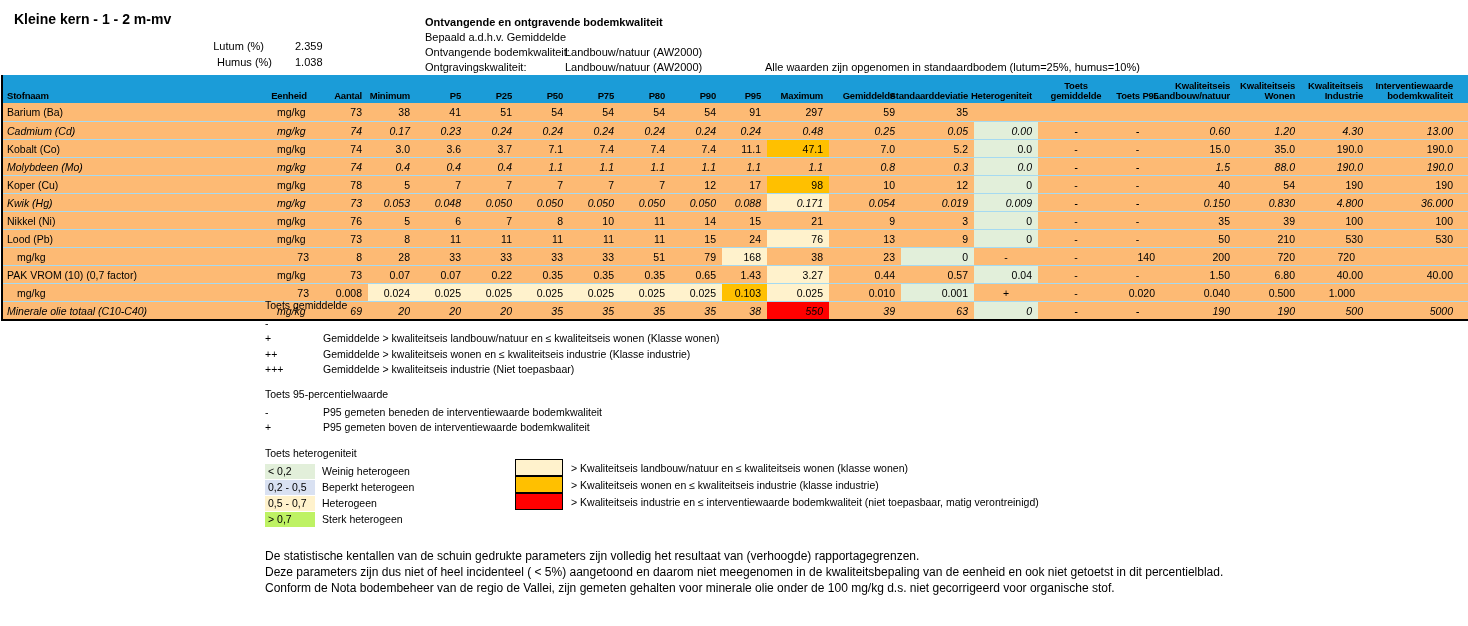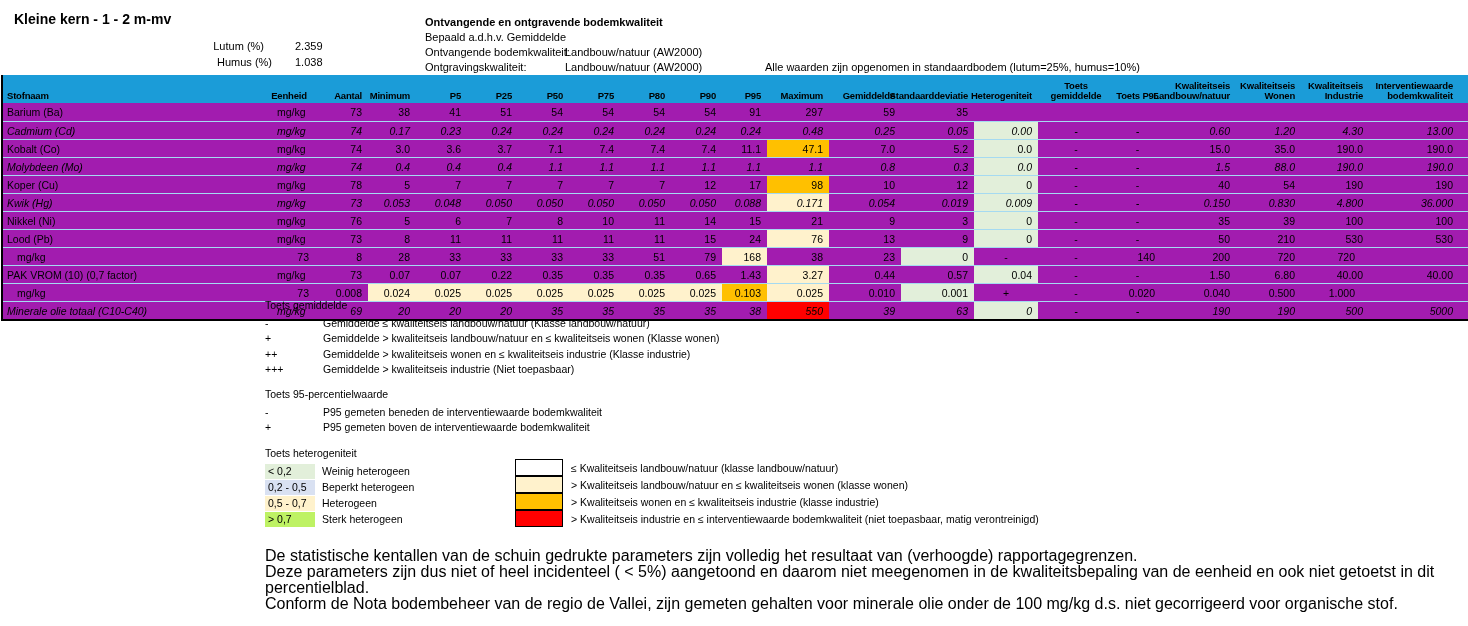--- a/index.html
+++ b/index.html
@@ -11,21 +11,21 @@
   .param-label{width:92px;text-align:right;font-size:11px;}
   .param-value{font-size:11px;}
   .info-line{font-size:11px;}
   .bold{font-weight:bold;}
 
   
   #tbl{left:1px;top:75px;width:1466px;border-left:2px solid #000;border-right:1px solid #595959;border-bottom:2px solid #000;box-sizing:content-box;}
   .grid-row{display:grid;grid-template-columns:260px 52px 53px 48px 51px 51px 51px 51px 51px 51px 45px 62px 72px 73px 64px 76px 47px 75px 65px 68px 98px;}
   #tbl-head{background:#1b9cd8;height:28px;}
   #tbl-head .hc{font-weight:bold;font-size:9.5px;letter-spacing:-0.2px;display:flex;align-items:flex-end;padding-bottom:2px;white-space:pre-line;line-height:10px;box-sizing:border-box;overflow:visible;}
-  .row{height:18px;border-top:1px solid #a5daf1;box-sizing:border-box;background:#a21caf;}
+  .row{height:18px;border-top:1px solid #a5daf1;box-sizing:border-box;background:#fdba74;}
   .row:first-child{border-top:none;}
   .c{font-size:10.5px;line-height:14px;display:flex;align-items:center;box-sizing:border-box;white-space:nowrap;overflow:visible;}
   .al{justify-content:flex-start;padding-left:4px;}
   .ac{justify-content:center;}
   .ar{justify-content:flex-end;padding-right:6px;}
   .unit{justify-content:flex-start;padding-left:14px;}
   .lastcol{padding-right:14px;}
   .it{font-style:italic;}
   .mk-cream{background:#fff2cc;}
   .mk-orange{background:#ffc000;}
@@ -33,21 +33,21 @@
   .mk-green{background:#e2efda;}
 
   
   .lg-title{font-size:10.5px;}
   .lg-row{display:flex;align-items:center;height:15.5px;font-size:10.5px;}
   .lg-sym{display:inline-block;width:58px;flex:0 0 58px;}
   .het-chip{display:inline-flex;align-items:center;width:50px;flex:0 0 50px;height:15px;font-size:10.5px;padding-left:3px;box-sizing:border-box;margin-right:7px;}
   .cls-row{display:flex;align-items:center;height:17px;font-size:10.5px;}
   .cls-box{width:48px;flex:0 0 48px;height:17px;box-sizing:border-box;margin-right:8px;}
   .cls-box.bordered{border:1.5px solid #000;}
-  .fn-line{font-size:16px;line-height:16px;}
+  .fn-line{font-size:12px;line-height:16px;}
 </style>
 </head>
 <body>
 
 <div class="abs" id="page-title">Kleine kern - 1 - 2 m-mv</div>
 
 <div class="abs param-label" style="left:172px;top:40px;">Lutum (%)</div>
 <div class="abs param-value" style="left:295px;top:40px;">2.359</div>
 <div class="abs param-label" style="left:180px;top:56px;">Humus (%)</div>
 <div class="abs param-value" style="left:295px;top:56px;">1.038</div>
@@ -366,21 +366,20 @@
       </div>
     </div>
 </div>
 
 <div class="abs" style="left:265px;top:299px;">
   <div class="lg-title">Toets gemiddelde</div>
   <div style="height:4px;"></div>
   <div id="legend-avg-items">
       <div class="lg-row">
         <span class="lg-sym">-</span>
-        <span>Gemiddelde ≤ kwaliteitseis landbouw/natuur (Klasse landbouw/natuur)</span>
       </div>
       <div class="lg-row">
         <span class="lg-sym">+</span>
         <span>Gemiddelde &gt; kwaliteitseis landbouw/natuur en ≤ kwaliteitseis wonen (Klasse wonen)</span>
       </div>
       <div class="lg-row">
         <span class="lg-sym">++</span>
         <span>Gemiddelde &gt; kwaliteitseis wonen en ≤ kwaliteitseis industrie (Klasse industrie)</span>
       </div>
       <div class="lg-row">
@@ -424,24 +423,20 @@
       <div class="lg-row" style="height: 16px;">
         <span class="het-chip" style="background: #bef264;">&gt; 0,7</span>
         <span>Sterk heterogeen</span>
       </div>
     </div>
 </div>
 
 <div class="abs" style="left:515px;top:459px;">
   <div id="legend-class-items">
       <div class="cls-row">
-        <span class="cls-box bordered" style="background: rgb(255, 255, 255);"></span>
-        <span>≤ Kwaliteitseis landbouw/natuur (klasse landbouw/natuur)</span>
-      </div>
-      <div class="cls-row">
         <span class="cls-box bordered" style="background: rgb(255, 242, 204);"></span>
         <span>&gt; Kwaliteitseis landbouw/natuur en ≤ kwaliteitseis wonen (klasse wonen)</span>
       </div>
       <div class="cls-row">
         <span class="cls-box bordered" style="background: rgb(255, 192, 0);"></span>
         <span>&gt; Kwaliteitseis wonen en ≤ kwaliteitseis industrie (klasse industrie)</span>
       </div>
       <div class="cls-row">
         <span class="cls-box bordered" style="background: rgb(255, 0, 0);"></span>
         <span>&gt; Kwaliteitseis industrie en ≤ interventiewaarde bodemkwaliteit (niet toepasbaar, matig verontreinigd)</span>

